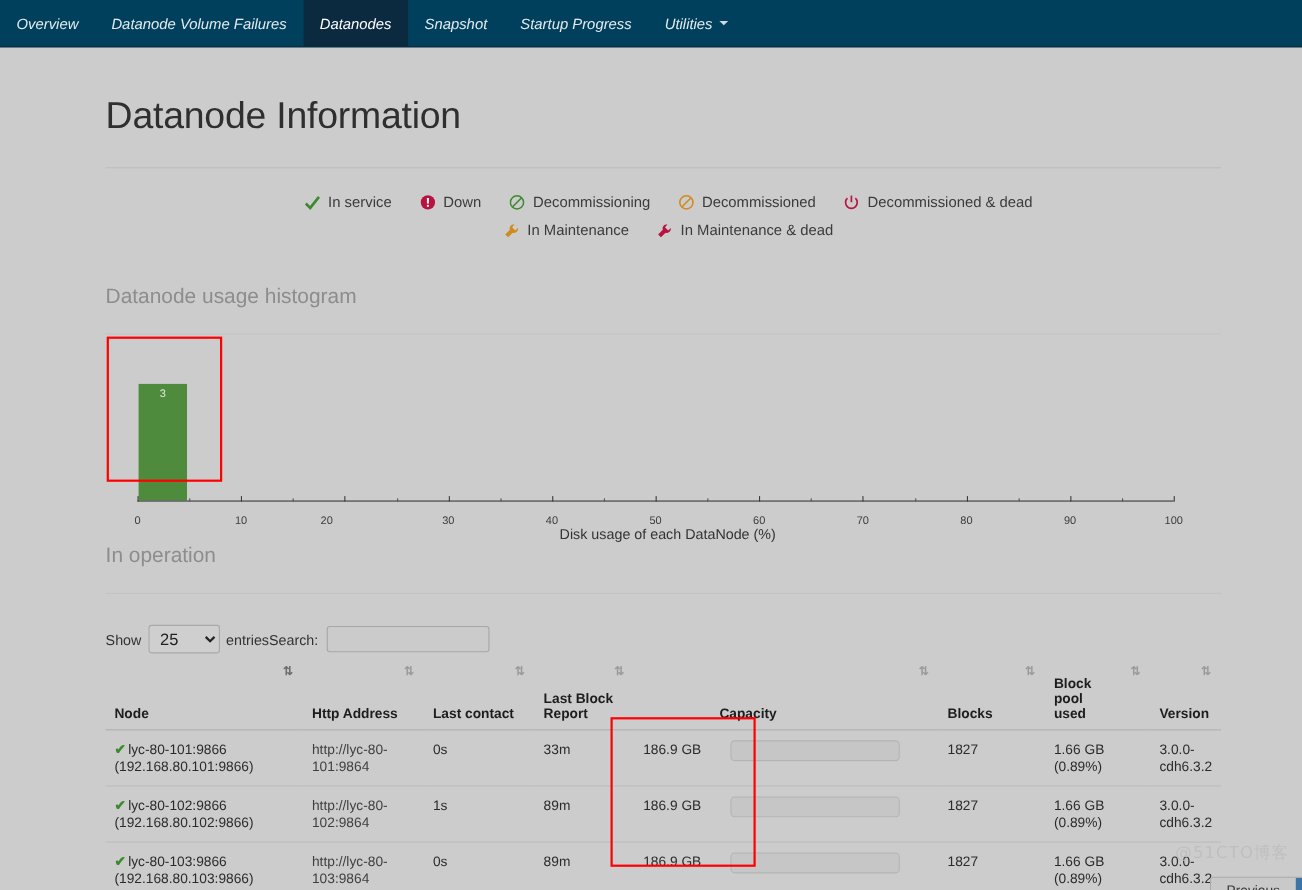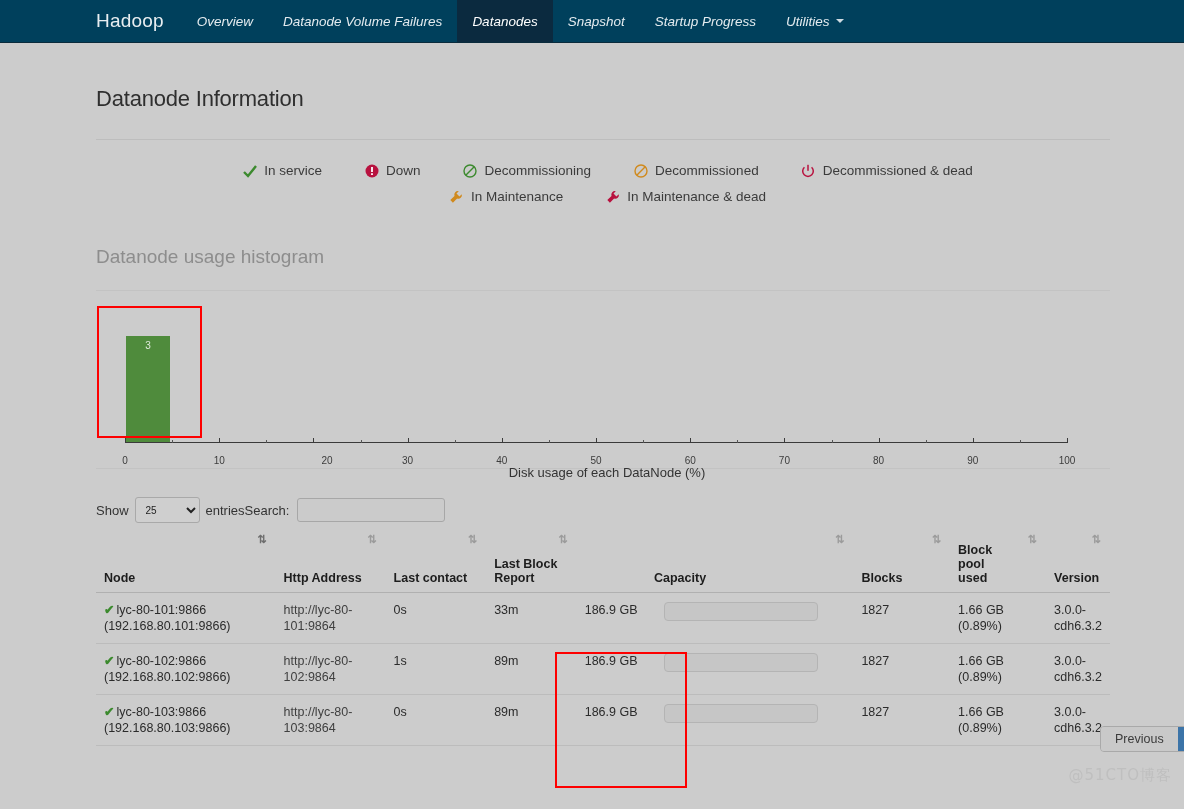--- a/index.html
+++ b/index.html
@@ -33,28 +33,28 @@
   .caret{
     display:inline-block;margin-left:6px;
     width:0;height:0;border-left:4px solid transparent;
     border-right:4px solid transparent;border-top:4px solid #cfdbe2;
   }
 
   
   .content{position:absolute;left:96px;top:42px;width:1022px;}
 
   .page-title{
-    font-size:22px;font-weight:400;color:#2f2f2f;
+    font-size:34px;font-weight:400;color:#2f2f2f;
     margin:44px 0 0 0;letter-spacing:-.2px;
   }
   .hr{height:1px;background:#bdbdbd;margin-top:27px;width:1014px;}
 
   
   .legend{margin-top:18px;display:flex;flex-direction:column;align-items:center;}
-  .legend-row{display:flex;justify-content:center;gap:41px;line-height:26px;}
+  .legend-row{display:flex;justify-content:center;gap:24px;line-height:26px;}
   .legend-item{display:flex;align-items:center;font-size:13.5px;color:#3b3b3b;white-space:nowrap;}
   .legend-item .lg-ico{
     display:inline-flex;align-items:center;justify-content:center;
     width:17px;height:17px;margin-right:6px;font-size:14px;line-height:1;
   }
 
   
   .sec-head{
     font-size:19px;color:#8d8d8d;font-weight:400;margin-top:36px;
   }
@@ -84,21 +84,21 @@
     font-size:13px;color:#333;
   }
 
   
   .anno{position:absolute;border:2px solid #fe0000;pointer-events:none;}
 
   
   .tbl-top{display:flex;justify-content:flex-start;align-items:center;margin-top:26px;height:30px;}
   .len-ctl{display:flex;align-items:center;font-size:13px;color:#333;}
   .len-ctl select{
-    margin:0 6px;height:26px;width:65px;font-size:10px;
+    margin:0 6px;height:26px;width:65px;font-size:15px;
     font-family:"Liberation Sans", sans-serif;
     border:1px solid #a9a9a9;background:#cfcfcf;color:#222;border-radius:3px;
     padding-left:6px;
   }
   .search-ctl{display:flex;align-items:center;font-size:13px;color:#333;}
   .search-ctl input{
     margin-left:8px;width:134px;height:22px;border:1px solid #a7a7a7;
     background:#cbcbcb;border-radius:3px;padding:0 6px;
     font-family:"Liberation Sans", sans-serif;font-size:12.5px;color:#222;
   }
@@ -143,21 +143,20 @@
   }
   .pg{padding:5px 14px;font-size:12.5px;background:#c9c9c9;color:#3b3b3b;}
   .pg.active{background:#3c74a8;color:#fff;}
 </style>
 </head>
 <body>
 
 <div class="page">
 
   <div class="navbar">
-    <div class="brand">Hadoop</div>
     <div class="nav-item">Overview</div>
     <div class="nav-item">Datanode Volume Failures</div>
     <div class="nav-item active">Datanodes</div>
     <div class="nav-item">Snapshot</div>
     <div class="nav-item">Startup Progress</div>
     <div class="nav-item">
       <span>Utilities</span>
       <span class="caret"></span>
     </div>
   </div>
@@ -244,21 +243,21 @@
       </div>
       <div class="axis"></div>
       <div id="ticks">
           <div class="tick" style="left: 29px; bottom: 3px;"></div>
           <div class="tick-label" style="left: 29px;">0</div>
           <div class="tick minor" style="left: 76.1px; bottom: 3px;"></div>
           <div class="tick" style="left: 123.2px; bottom: 3px;"></div>
           <div class="tick-label" style="left: 123.2px;">10</div>
           <div class="tick minor" style="left: 170.3px; bottom: 3px;"></div>
           <div class="tick" style="left: 217.4px; bottom: 3px;"></div>
-          <div class="tick-label" style="left: 231px;">20</div>
+          <div class="tick-label" style="left: 201px;">20</div>
           <div class="tick minor" style="left: 264.5px; bottom: 3px;"></div>
           <div class="tick" style="left: 311.6px; bottom: 3px;"></div>
           <div class="tick-label" style="left: 311.6px;">30</div>
           <div class="tick minor" style="left: 358.7px; bottom: 3px;"></div>
           <div class="tick" style="left: 405.8px; bottom: 3px;"></div>
           <div class="tick-label" style="left: 405.8px;">40</div>
           <div class="tick minor" style="left: 452.9px; bottom: 3px;"></div>
           <div class="tick" style="left: 500px; bottom: 3px;"></div>
           <div class="tick-label" style="left: 500px;">50</div>
           <div class="tick minor" style="left: 547.1px; bottom: 3px;"></div>
@@ -273,20 +272,21 @@
           <div class="tick minor" style="left: 829.7px; bottom: 3px;"></div>
           <div class="tick" style="left: 876.8px; bottom: 3px;"></div>
           <div class="tick-label" style="left: 876.8px;">90</div>
           <div class="tick minor" style="left: 923.9px; bottom: 3px;"></div>
           <div class="tick" style="left: 971px; bottom: 3px;"></div>
           <div class="tick-label" style="left: 971px;">100</div>
         </div>
       <div class="axis-title">Disk usage of each DataNode (%)</div>
     </div>
 
+    <div class="sec-head">In operation</div>
     <div class="sec-rule"></div>
 
     <div class="tbl-top">
       <div class="len-ctl">
         <span>Show</span>
         <select>
           <option>25</option>
         </select>
         <span>entries</span>
       </div>

